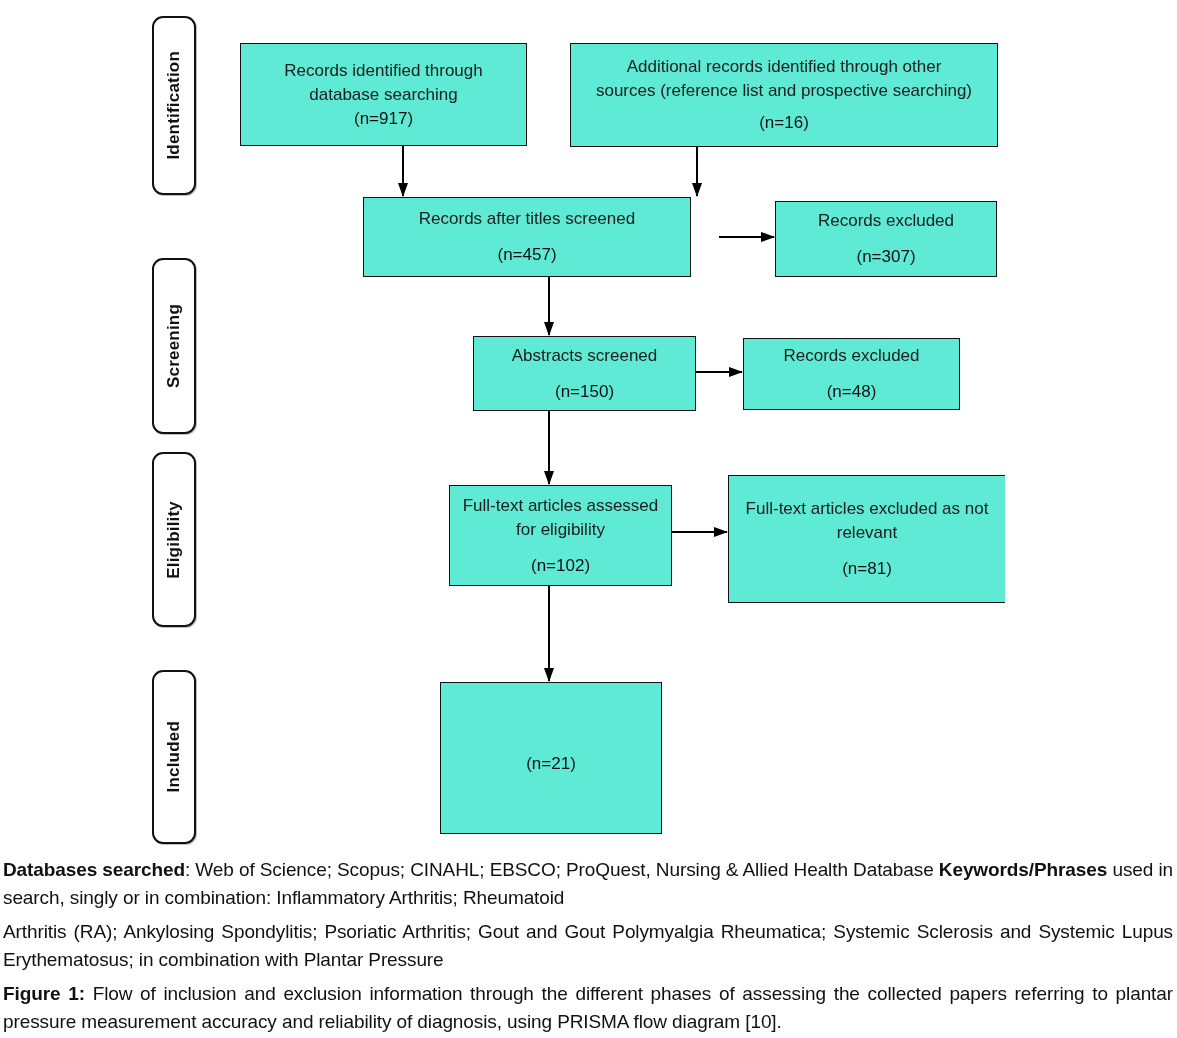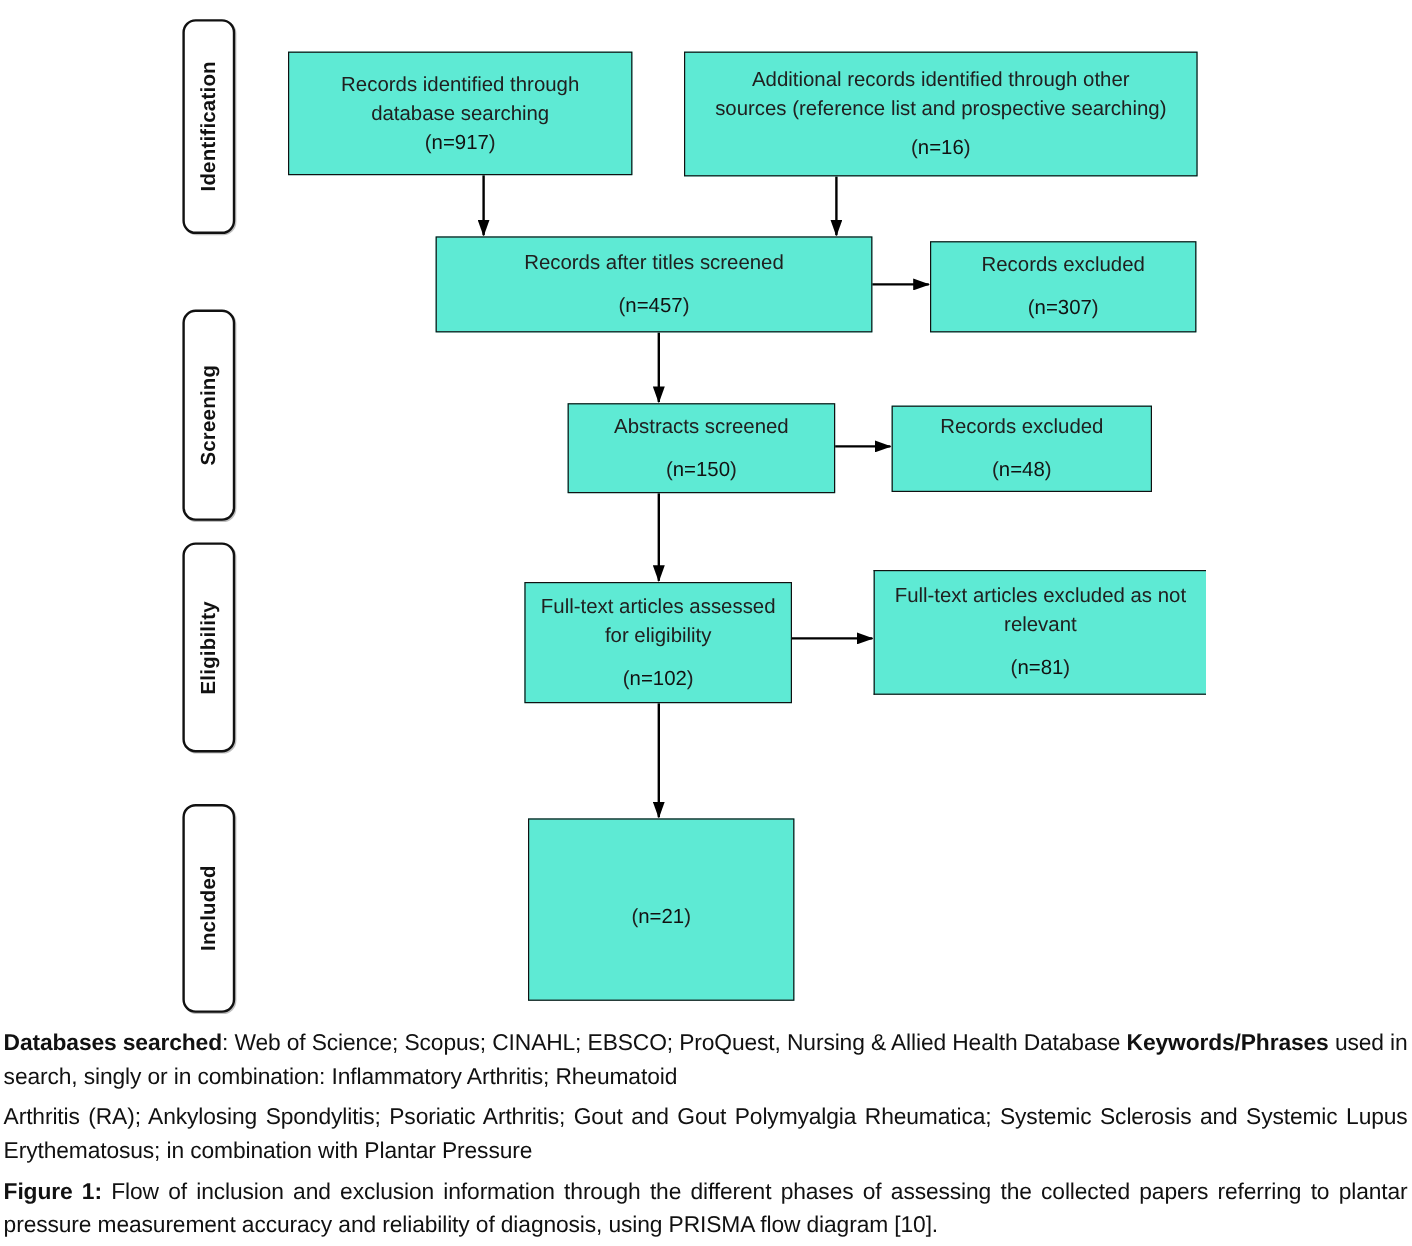--- a/index.html
+++ b/index.html
@@ -125,47 +125,47 @@
 database searching</div>
     <div class="box-count nogap"><span>(</span><strong>n=917</strong><span>)</span></div>
   </div>
 
   <div class="box" style="left:570px; top:43px; width:428px; height:104px;">
     <div class="box-text">Additional records identified through other
 sources (reference list and prospective searching)</div>
     <div class="box-count" style="margin-top:8px;"><span>(</span><strong>n=16</strong><span>)</span></div>
   </div>
 
-  <div class="box" style="left:363px; top:197px; width:364px; height:80px;">
+  <div class="box" style="left:363px; top:197px; width:328px; height:80px;">
     <div class="box-text">Records after titles screened</div>
     <div class="box-count"><span>(</span><strong>n=457</strong><span>)</span></div>
   </div>
 
   <div class="box" style="left:775px; top:201px; width:222px; height:76px;">
     <div class="box-text">Records excluded</div>
     <div class="box-count"><span>(</span><strong>n=307</strong><span>)</span></div>
   </div>
 
   <div class="box" style="left:437px; top:336px; width:223px; height:75px;margin-left:36px;">
     <div class="box-text">Abstracts screened</div>
     <div class="box-count"><span>(</span><strong>n=150</strong><span>)</span></div>
   </div>
 
   <div class="box" style="left:743px; top:338px; width:217px; height:72px;">
     <div class="box-text">Records excluded</div>
     <div class="box-count"><span>(</span><strong>n=48</strong><span>)</span></div>
   </div>
 
-  <div class="box" style="left:437px; top:485px; width:223px; height:101px;">
+  <div class="box" style="left:449px; top:485px; width:223px; height:101px;">
     <div class="box-text">Full-text articles assessed
 for eligibility</div>
     <div class="box-count"><span>(</span><strong>n=102</strong><span>)</span></div>
   </div>
 
-  <div class="box no-right" style="left:728px; top:475px; width:277px; height:104px;">
+  <div class="box no-right" style="left:728px; top:475px; width:277px; height:128px;">
     <div class="box-text">Full-text articles excluded as not
 relevant</div>
     <div class="box-count"><span>(</span><strong>n=81</strong><span>)</span></div>
   </div>
 
   <div class="box" style="left:440px; top:682px; width:222px; height:152px;">
     <div class="box-count"><span>(</span><strong>n=21</strong><span>)</span></div>
   </div>
 
   <div class="notes">

